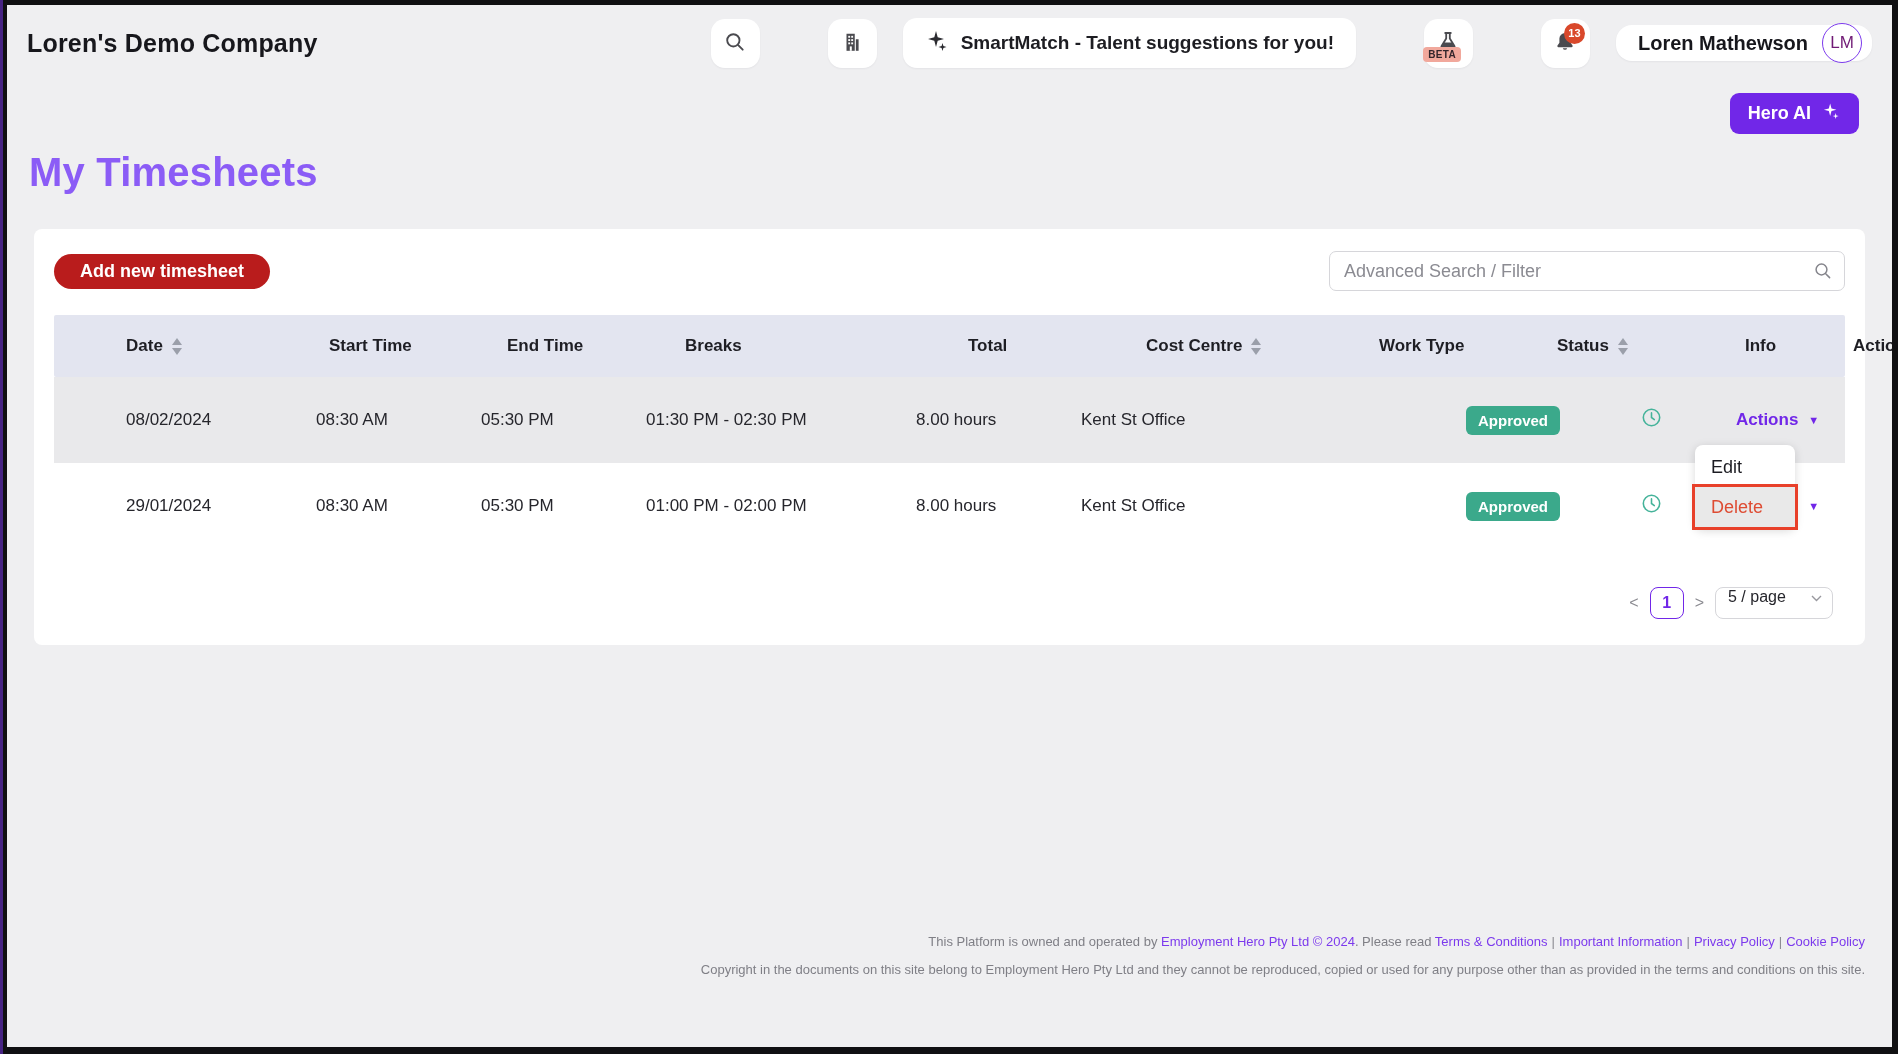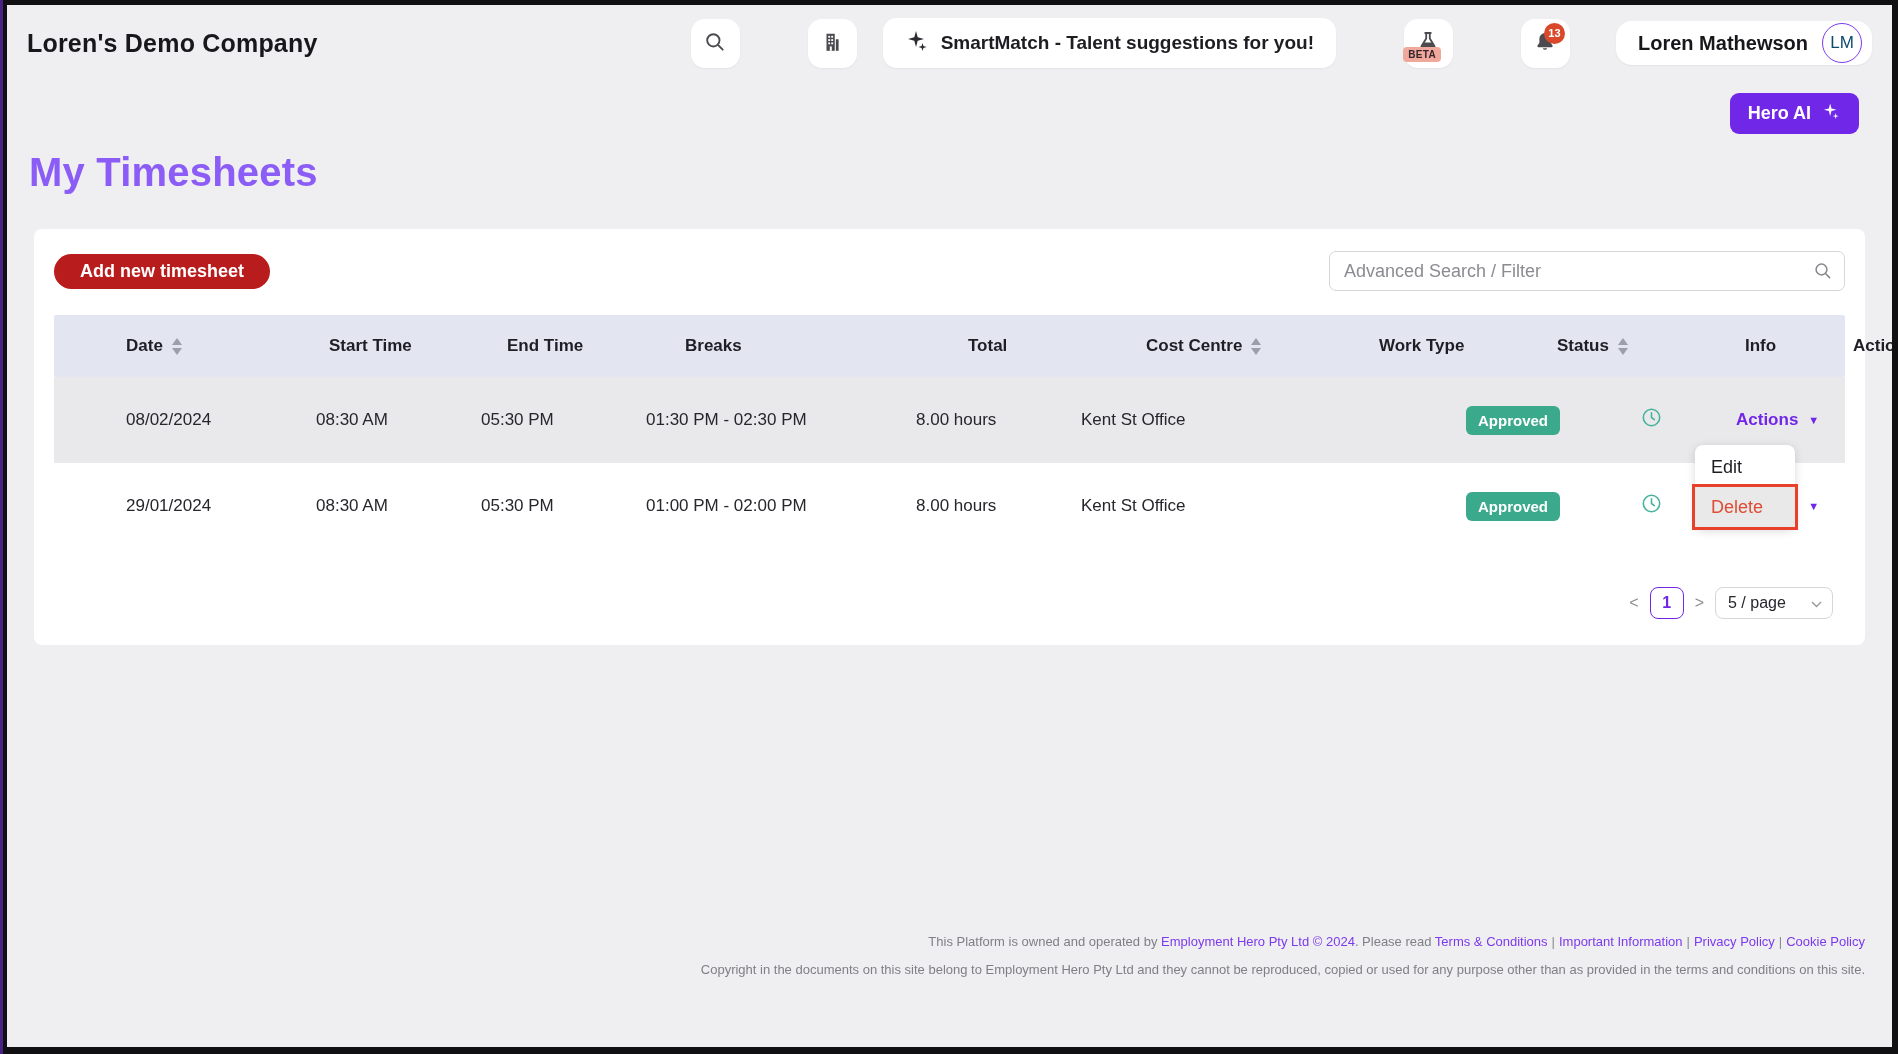--- a/index.html
+++ b/index.html
@@ -15,23 +15,23 @@
   .icon-btn { width:49px; height:49px; background:#fff; border:none; border-radius:14px;
     display:flex; align-items:center; justify-content:center; position:relative; cursor:pointer;
     box-shadow:0 1px 2px rgba(20,20,40,.05);margin-left:42px; }
   .pill-btn { height:50px; background:#fff; border:none; border-radius:14px; display:flex; align-items:center;
     gap:12px; padding:0 22px; font-size:19px; font-weight:700; color:#1d1d22; cursor:pointer;
     box-shadow:0 1px 2px rgba(20,20,40,.05); }
   .beta-badge { position:absolute; right:12px; bottom:6px; background:#F1A89C; color:#33252b;
     font-size:10px; font-weight:800; padding:2px 5px; border-radius:4px; letter-spacing:.3px; }
   .notif-badge { position:absolute; right:5px; top:4px; min-width:21px; height:21px; background:#D9482B;
     border-radius:50%; color:#fff; font-size:11px; font-weight:800; display:flex; align-items:center; justify-content:center; }
-  .user-chip { height:44px; border-radius:16px; padding:0 10px 0 22px; gap:14px;margin-left:20px; }
+  .user-chip { height:36px; border-radius:16px; padding:0 10px 0 22px; gap:14px; }
   .user-chip .name { font-size:20px; font-weight:800; color:#17171c; }
-  .avatar { width:40px; height:40px; border-radius:50%; border:1.5px solid #7C3AED; color:#0c4a6e;
+  .avatar { width:40px; height:40px; border-radius:50%; border:1.5px solid #7C3AED; color:#701a75;
     display:flex; align-items:center; justify-content:center; font-size:17px; font-weight:500; background:#fff; }
 
   
   .hero-row { display:flex; justify-content:flex-end; padding:25px 33px 0 0; }
   .hero-ai { background:#7127E8; color:#fff; border:none; border-radius:9px; height:41px; padding:0 18px;
     display:flex; align-items:center; gap:10px; font-size:18px; font-weight:600; cursor:pointer; }
 
   
   h1.page-title { font-size:40px; font-weight:800; color:#8b5cf6; margin:16px 0 4px 22px; letter-spacing:.2px; }
 
@@ -68,21 +68,21 @@
     box-shadow:0 2px 10px rgba(0,0,0,.15); z-index:5; padding:2px 0; }
   .menu-item { height:40px; display:flex; align-items:center; padding:0 16px; font-size:18px; color:#1c1c22; cursor:pointer; }
   .menu-item.delete { color:#DE4C33; background:#e9e9e9; outline:3px solid #E8402A; }
 
   
   .pagination { display:flex; justify-content:flex-end; align-items:center; gap:11px; margin-top:38px; padding-right:12px; }
   .pg-arrow { color:#8a8a90; font-size:16px; background:none; border:none; cursor:pointer; font-family:inherit; }
   .pg-num { width:34px; height:32px; border:1.5px solid #7127E8; border-radius:8px; color:#7127E8;
     font-size:16px; font-weight:700; background:#fff; display:flex; align-items:center; justify-content:center; cursor:pointer; }
   .pg-size { width:118px; height:32px; border:1px solid #d6d6da; border-radius:8px; background:#fff;
-    display:flex; align-items:center; justify-content:space-between; padding:0 10px 0 12px; font-size:16px; color:#26262c; cursor:pointer; }
+    display:flex; justify-content:space-between; padding:0 10px 0 12px; font-size:16px; color:#26262c; cursor:pointer; }
 
   
   .footer { margin-top:auto; padding:0 27px 62px 0; text-align:right; font-size:13px; color:#7f7f86; line-height:2.2; }
   .footer a { color:#7C3AED; text-decoration:none; cursor:pointer; }
   .sep { color:#8a8a90; margin:0 4px; }
 </style>
 </head>
 <body>
 
 <div class="purple-edge"></div>

